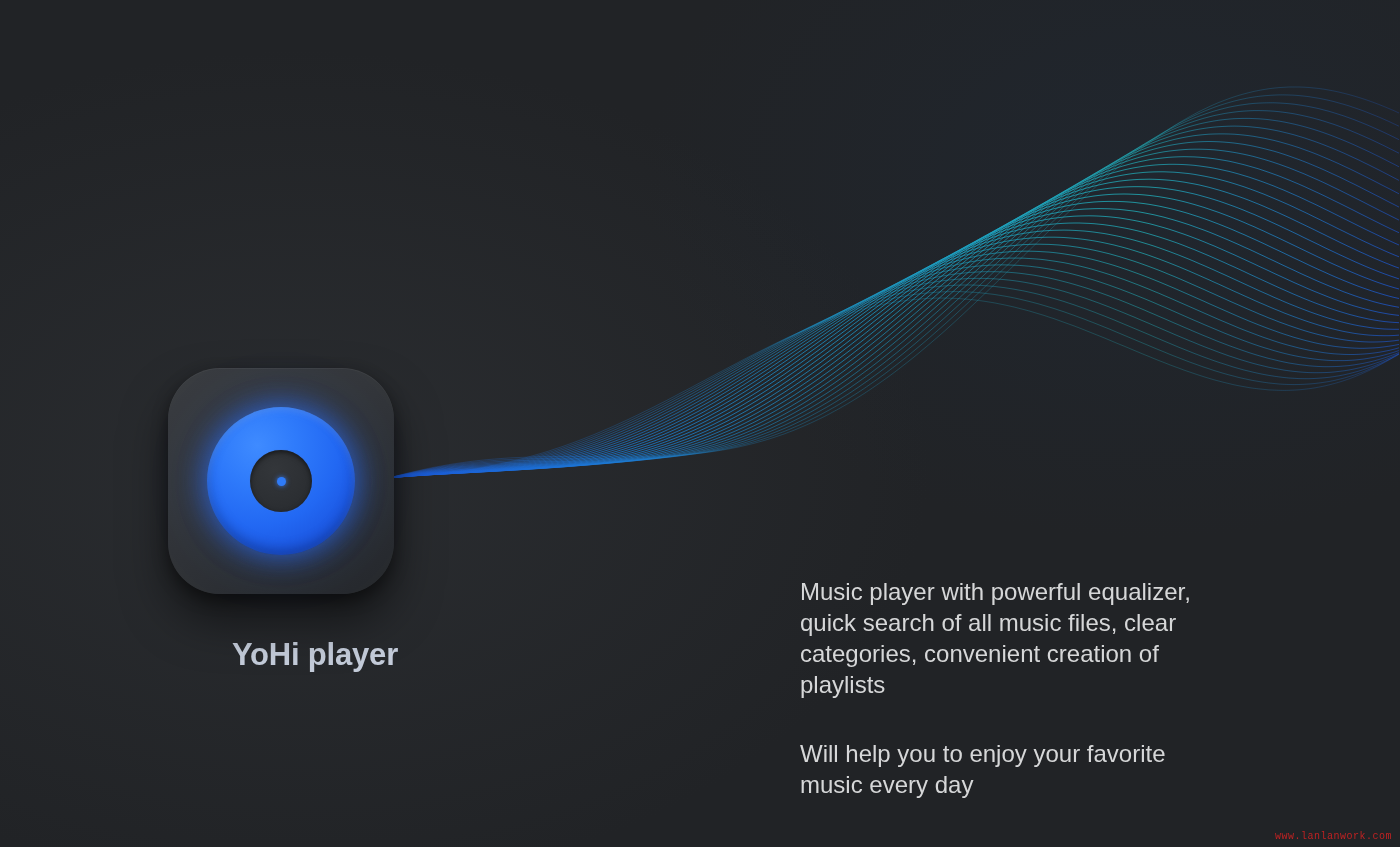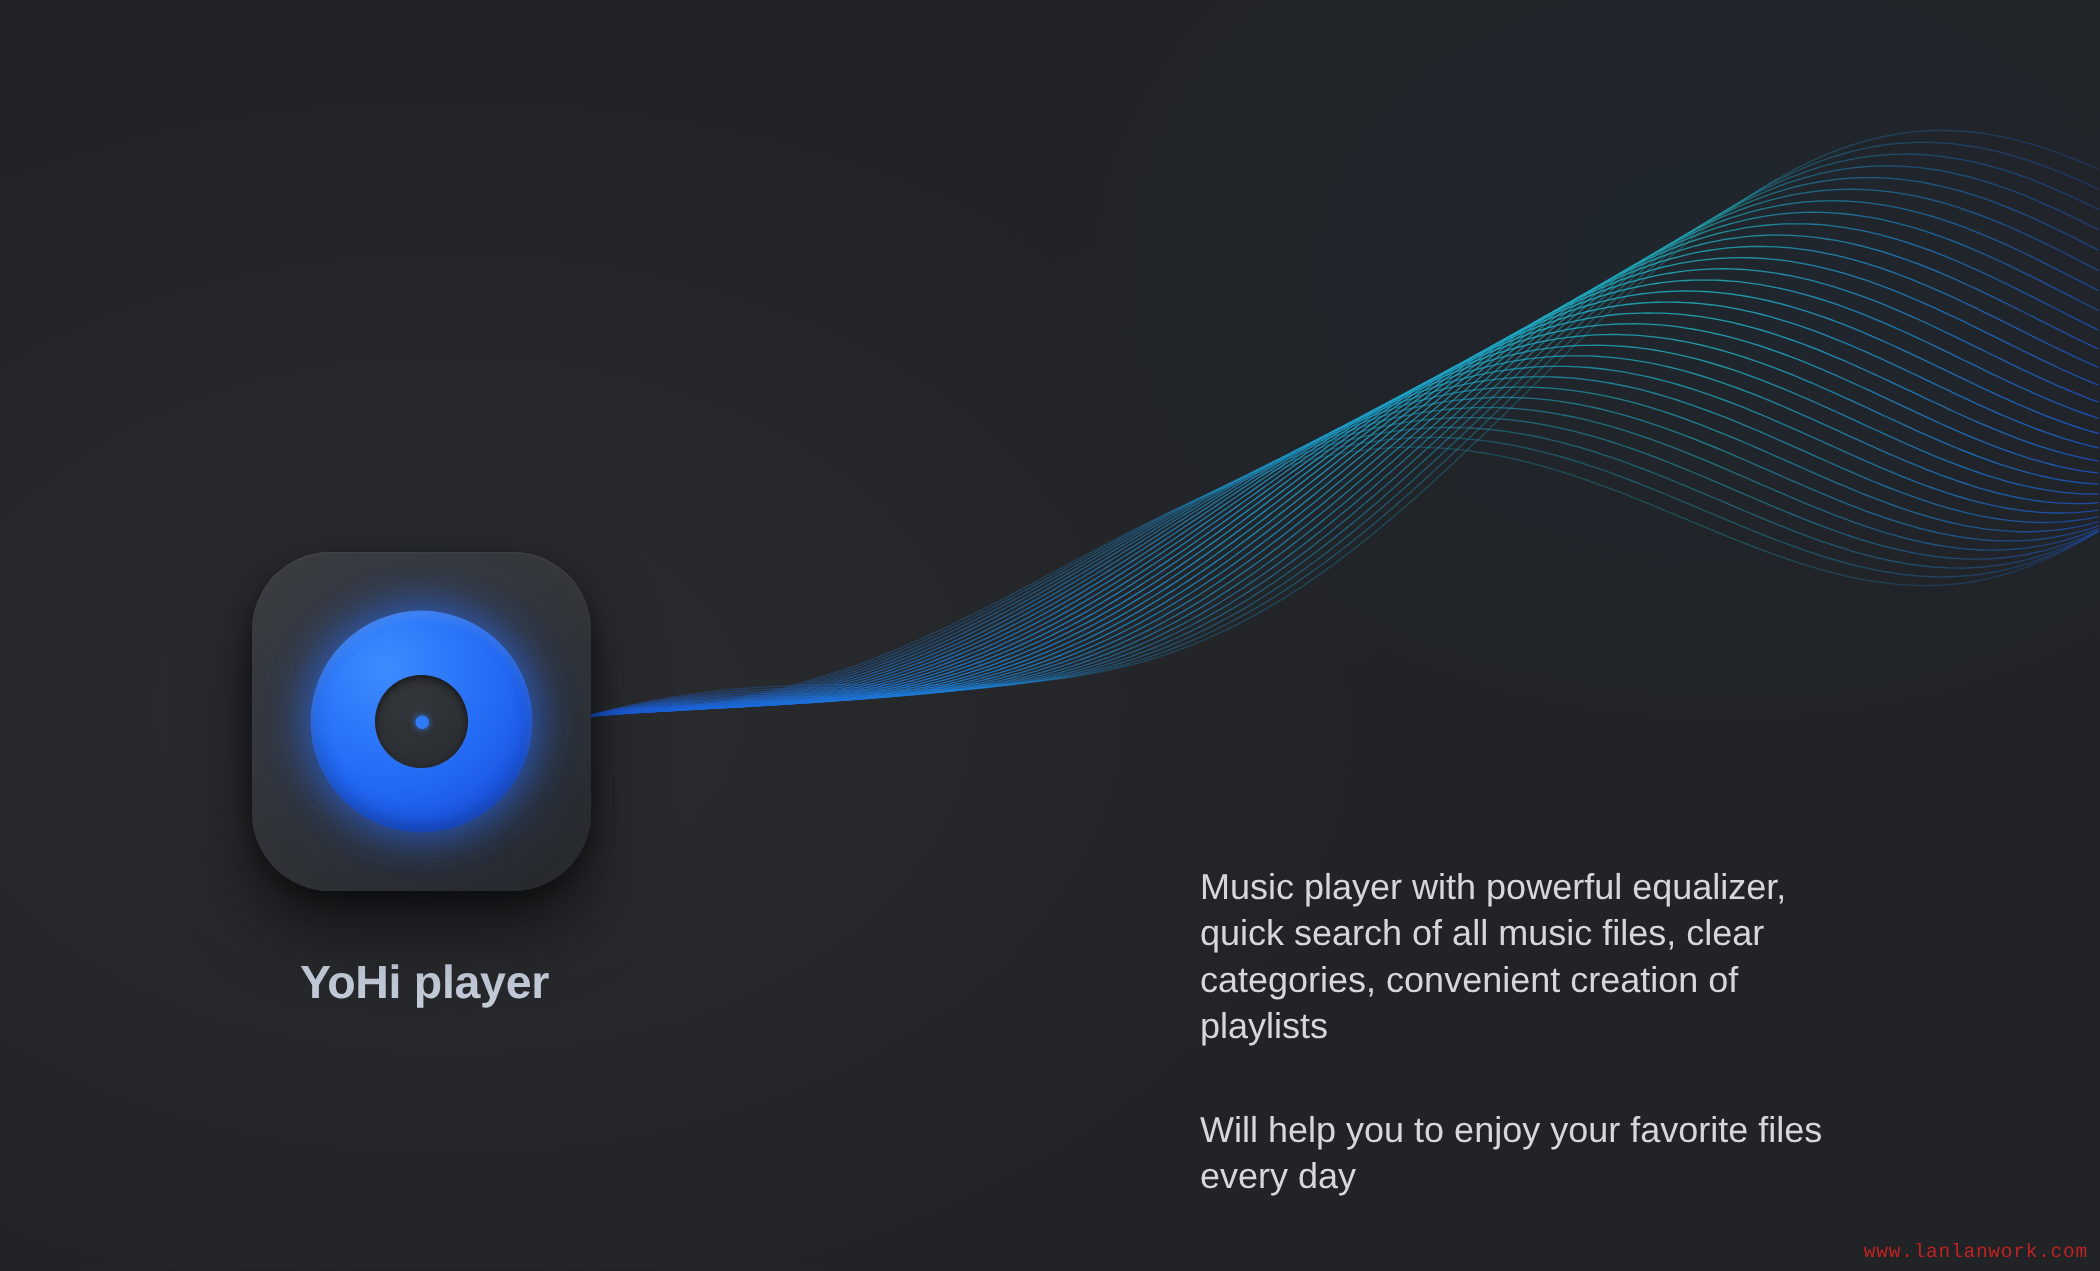--- a/index.html
+++ b/index.html
@@ -35,21 +35,21 @@
     height: 847px;
     pointer-events: none;
   }
 
   
   #app-block {
     position: absolute;
     left: 168px;
     top: 368px;
     width: 230px;
-    text-align: center;
+    text-align: right;
   }
 
   #app-icon-tile {
     position: relative;
     width: 226px;
     height: 226px;
     border-radius: 52px;
     background: linear-gradient(148deg, #3a3d41 0%, #34373b 38%, #2c2f33 72%, #25282c 100%);
     box-shadow:
       0 26px 46px rgba(0,0,0,0.50),
@@ -141,21 +141,21 @@
   .desc-paragraph + .desc-paragraph {
     margin-top: 38px;
   }
 
   
   #watermark {
     position: absolute;
     right: 8px;
     bottom: 5px;
     font-family: "Liberation Mono", "DejaVu Sans Mono", monospace;
-    font-size: 13px;
+    font-size: 10px;
     letter-spacing: 0.5px;
     color: #cc2222;
     opacity: 0.92;
   }
 </style>
 </head>
 <body>
 
 <div id="stage">
 
@@ -210,18 +210,18 @@
         <div id="disc-hub">
           <div id="disc-center-dot"></div>
         </div>
       </div>
     </div>
     <div id="app-title">YoHi player</div>
   </div>
 
   <div id="description-block">
     <p class="desc-paragraph">Music player with powerful equalizer, quick search of all music files, clear categories, convenient creation of playlists</p>
-    <p class="desc-paragraph">Will help you to enjoy your favorite files every day</p>
+    <p class="desc-paragraph">Will help you to enjoy your favorite music every day</p>
   </div>
 
   <div id="watermark">www.lanlanwork.com</div>
 
 </div>
 
 </body></html>

